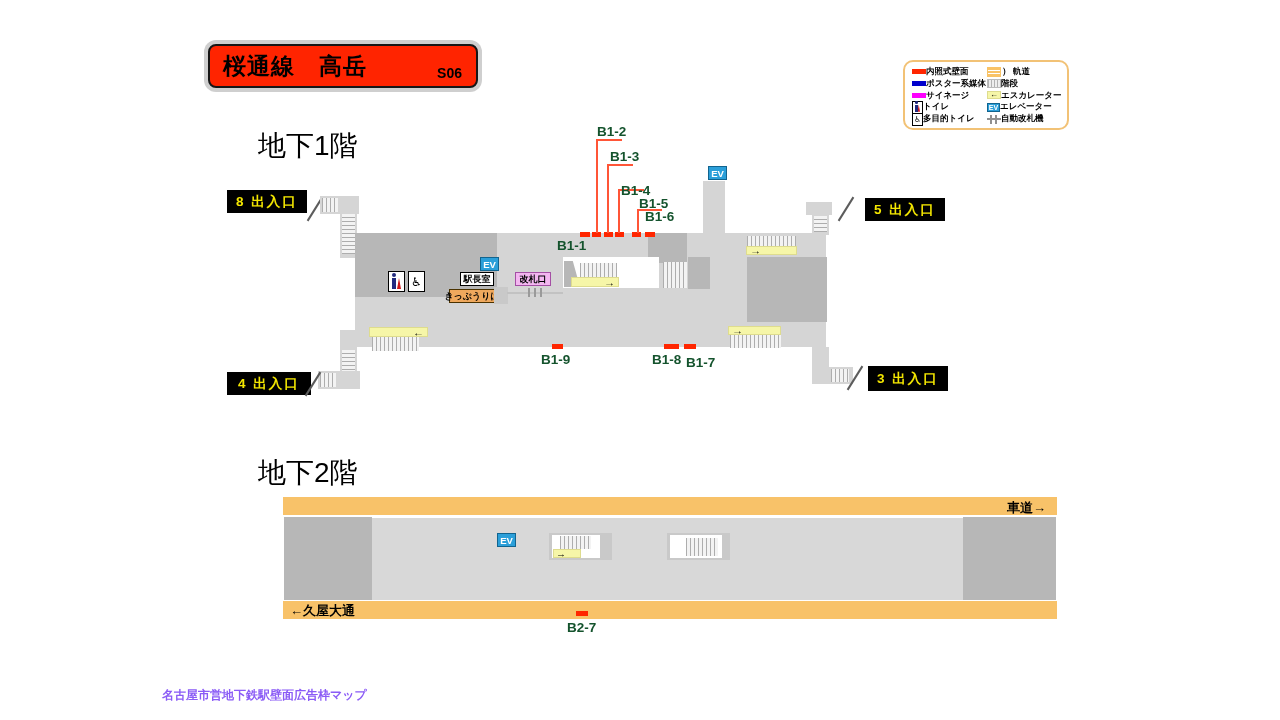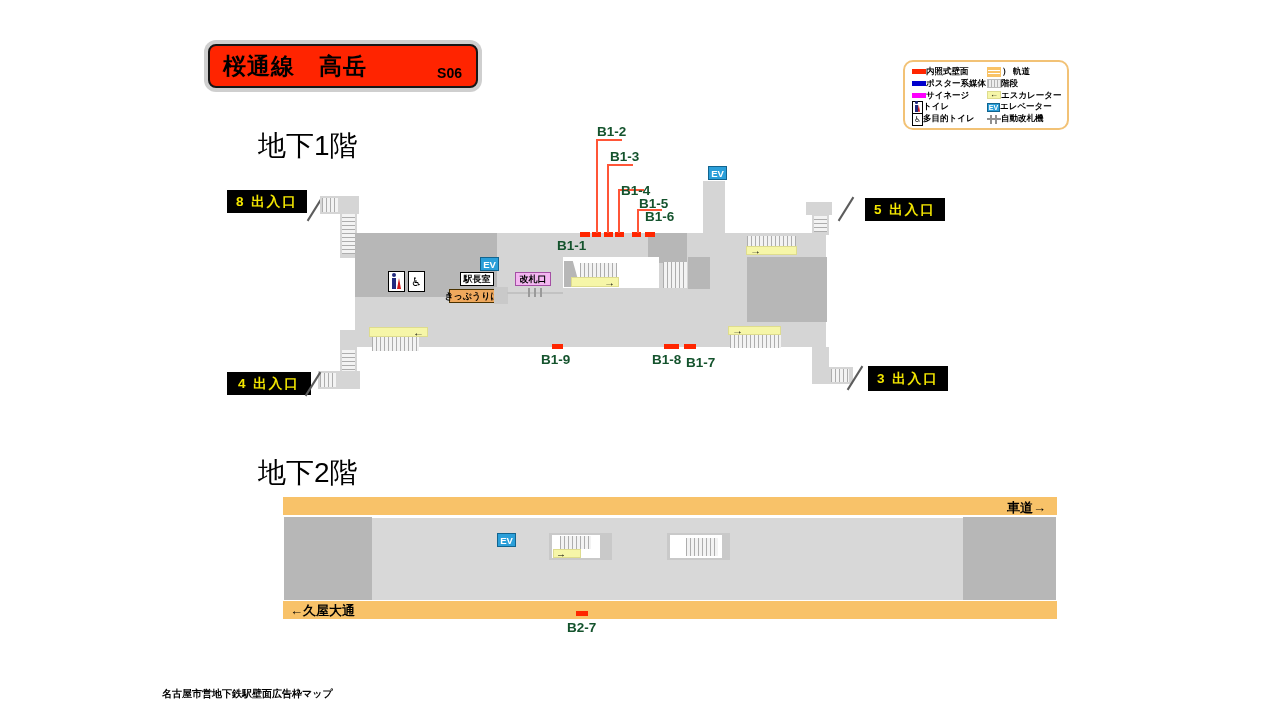--- a/index.html
+++ b/index.html
@@ -45,21 +45,21 @@
   .wcchip .person{width:2.5px;height:7px;bottom:1px;}
   .wcchip .person:before{width:2.5px;height:2.5px;top:-3.5px;}
   .wcchip .man{left:2px;} .wcchip .woman{right:2px;}
   .hcchip{width:11px;height:13px;font-size:8px;}
   .hdr{background:#ff2400;border:2px solid #161616;border-radius:8px;box-shadow:0 0 0 4px #cfcfcf;display:flex;align-items:center;}
   .hdr .t{color:#000;font-weight:bold;font-size:23px;margin-left:13px;white-space:nowrap;letter-spacing:1px;}
   .hdr .c{position:absolute;right:14px;bottom:5px;color:#000;font-weight:bold;font-size:14px;}
   .wedge{background:#b7b7b7;clip-path:polygon(0 0,55% 0,100% 100%,0 100%);}
   .road{background:#f8c269;}
   .roadtxt{font-size:13px;font-weight:bold;color:#000;white-space:nowrap;}
-  .ftr{font-size:10px;font-weight:bold;color:#000000;white-space:nowrap;}
+  .ftr{font-size:12px;font-weight:bold;color:#8b5cf6;white-space:nowrap;}
   .tick{width:2px;height:9px;background:#9a9a9a;}
 </style>
 </head>
 <body>
 
 <div class="ab hdr" style="left:172px;top:44px;width:266px;height:40px;margin-left:36px;">
   <span class="t">桜通線　高岳</span>
   <span class="c">S06</span>
 </div>
 

